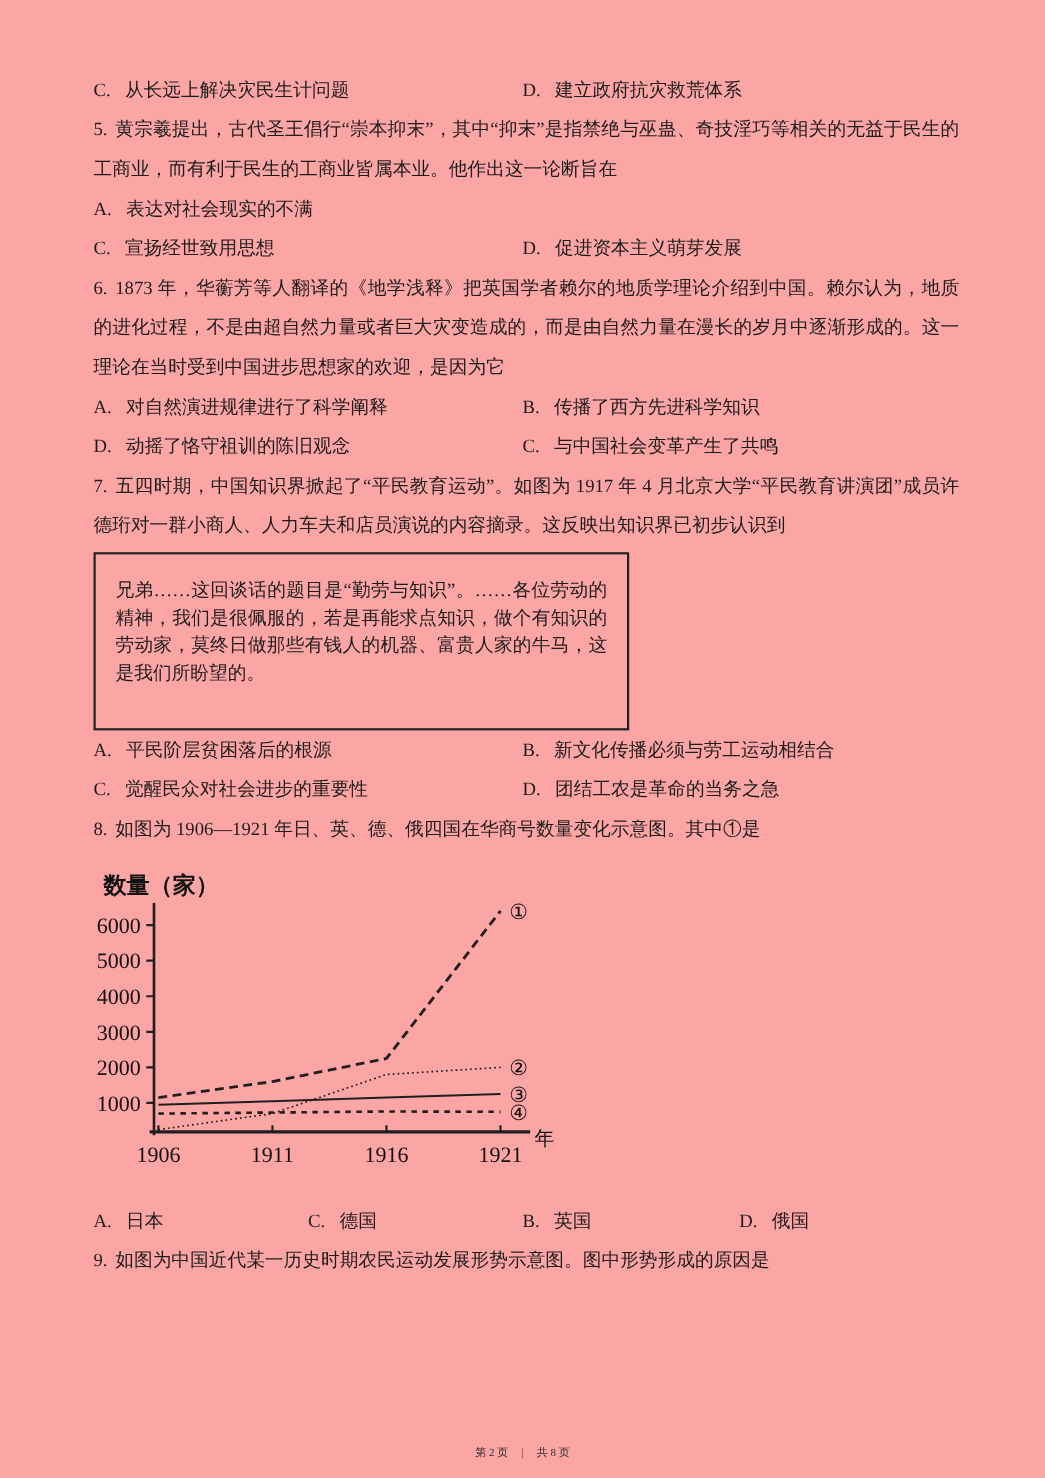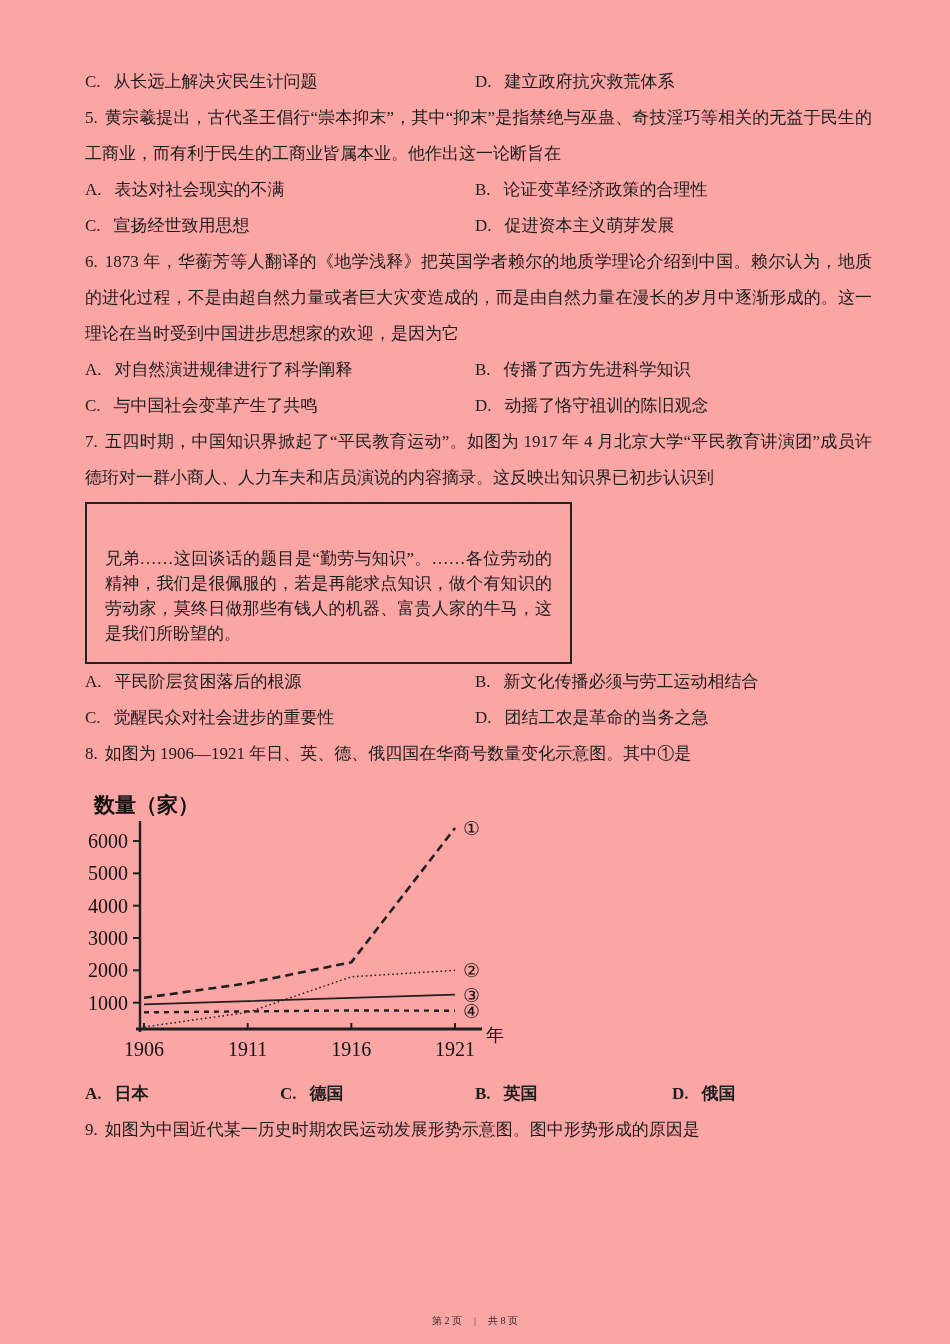--- a/index.html
+++ b/index.html
@@ -19,26 +19,26 @@
   .qnum { margin-right:7px; }
   .opt-row { display:grid; line-height:36px; }
   .opt-row.two  { grid-template-columns:390px 1fr; }
   .opt-row.four { grid-template-columns:195px 195px 197px 1fr; }
   .opt { white-space:nowrap; }
   .opt .ol { margin-right:13px; }
   .quote-box {
     width:487px; height:162px; box-sizing:border-box;
     border:2px solid #222;
     margin-top:6px;
-    padding:42px 18px 0 18px;
+    padding:20px 18px 0 18px;
   }
   .quote-box p { margin:0; line-height:25px; text-align:justify; }
   .q7-opts { }
   .chart-wrap { margin-left:-15px; margin-top:16px; width:450px; height:280px; }
-  .q8-opts { margin-top:8px;font-weight:bold; }
+  .q8-opts { margin-top:24px; }
   svg text { font-family:"Liberation Serif","DejaVu Serif",serif; }
   .footer {
     position:absolute; bottom:16px; left:0; width:100%;
     text-align:center; font-size:10px; color:#2a2a2a;
   }
   .footer .sep { margin:0 12px; color:#444; }
 </style>
 </head>
 <body>
 
@@ -51,23 +51,20 @@
     <div class="opt">
       <span class="ol">D.</span><span>建立政府抗灾救荒体系</span>
     </div>
   </div>
 
   <p class="stem"><span class="qnum">5.</span><span>黄宗羲提出，古代圣王倡行“崇本抑末”，其中“抑末”是指禁绝与巫蛊、奇技淫巧等相关的无益于民生的工商业，而有利于民生的工商业皆属本业。他作出这一论断旨在</span></p>
   <div class="opt-row two">
     <div class="opt">
       <span class="ol">A.</span><span>表达对社会现实的不满</span>
     </div>
-    <div class="opt">
-      <span class="ol">B.</span><span>论证变革经济政策的合理性</span>
-    </div>
   </div>
   <div class="opt-row two">
     <div class="opt">
       <span class="ol">C.</span><span>宣扬经世致用思想</span>
     </div>
     <div class="opt">
       <span class="ol">D.</span><span>促进资本主义萌芽发展</span>
     </div>
   </div>
 
@@ -75,24 +72,24 @@
   <div class="opt-row two">
     <div class="opt">
       <span class="ol">A.</span><span>对自然演进规律进行了科学阐释</span>
     </div>
     <div class="opt">
       <span class="ol">B.</span><span>传播了西方先进科学知识</span>
     </div>
   </div>
   <div class="opt-row two">
     <div class="opt">
-      <span class="ol">C.</span><span>与中国社会变革产生了共鸣</span>
+      <span class="ol">D.</span><span>动摇了恪守祖训的陈旧观念</span>
     </div>
     <div class="opt">
-      <span class="ol">D.</span><span>动摇了恪守祖训的陈旧观念</span>
+      <span class="ol">C.</span><span>与中国社会变革产生了共鸣</span>
     </div>
   </div>
 
   <p class="stem"><span class="qnum">7.</span><span>五四时期，中国知识界掀起了“平民教育运动”。如图为 1917 年 4 月北京大学“平民教育讲演团”成员许德珩对一群小商人、人力车夫和店员演说的内容摘录。这反映出知识界已初步认识到</span></p>
   <div class="quote-box">
     <p>兄弟……这回谈话的题目是“勤劳与知识”。……各位劳动的精神，我们是很佩服的，若是再能求点知识，做个有知识的劳动家，莫终日做那些有钱人的机器、富贵人家的牛马，这是我们所盼望的。</p>
   </div>
   <div class="q7-opts">
     <div class="opt-row two">
       <div class="opt">

